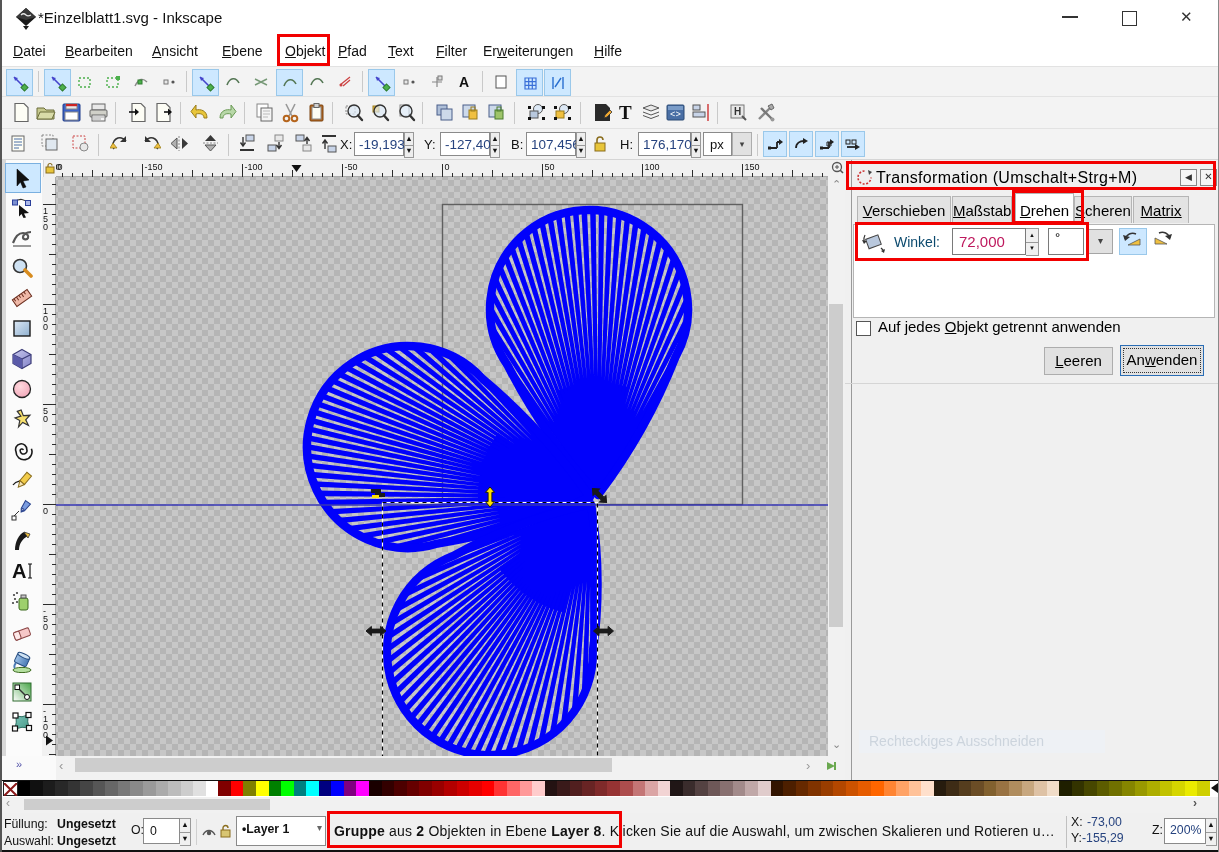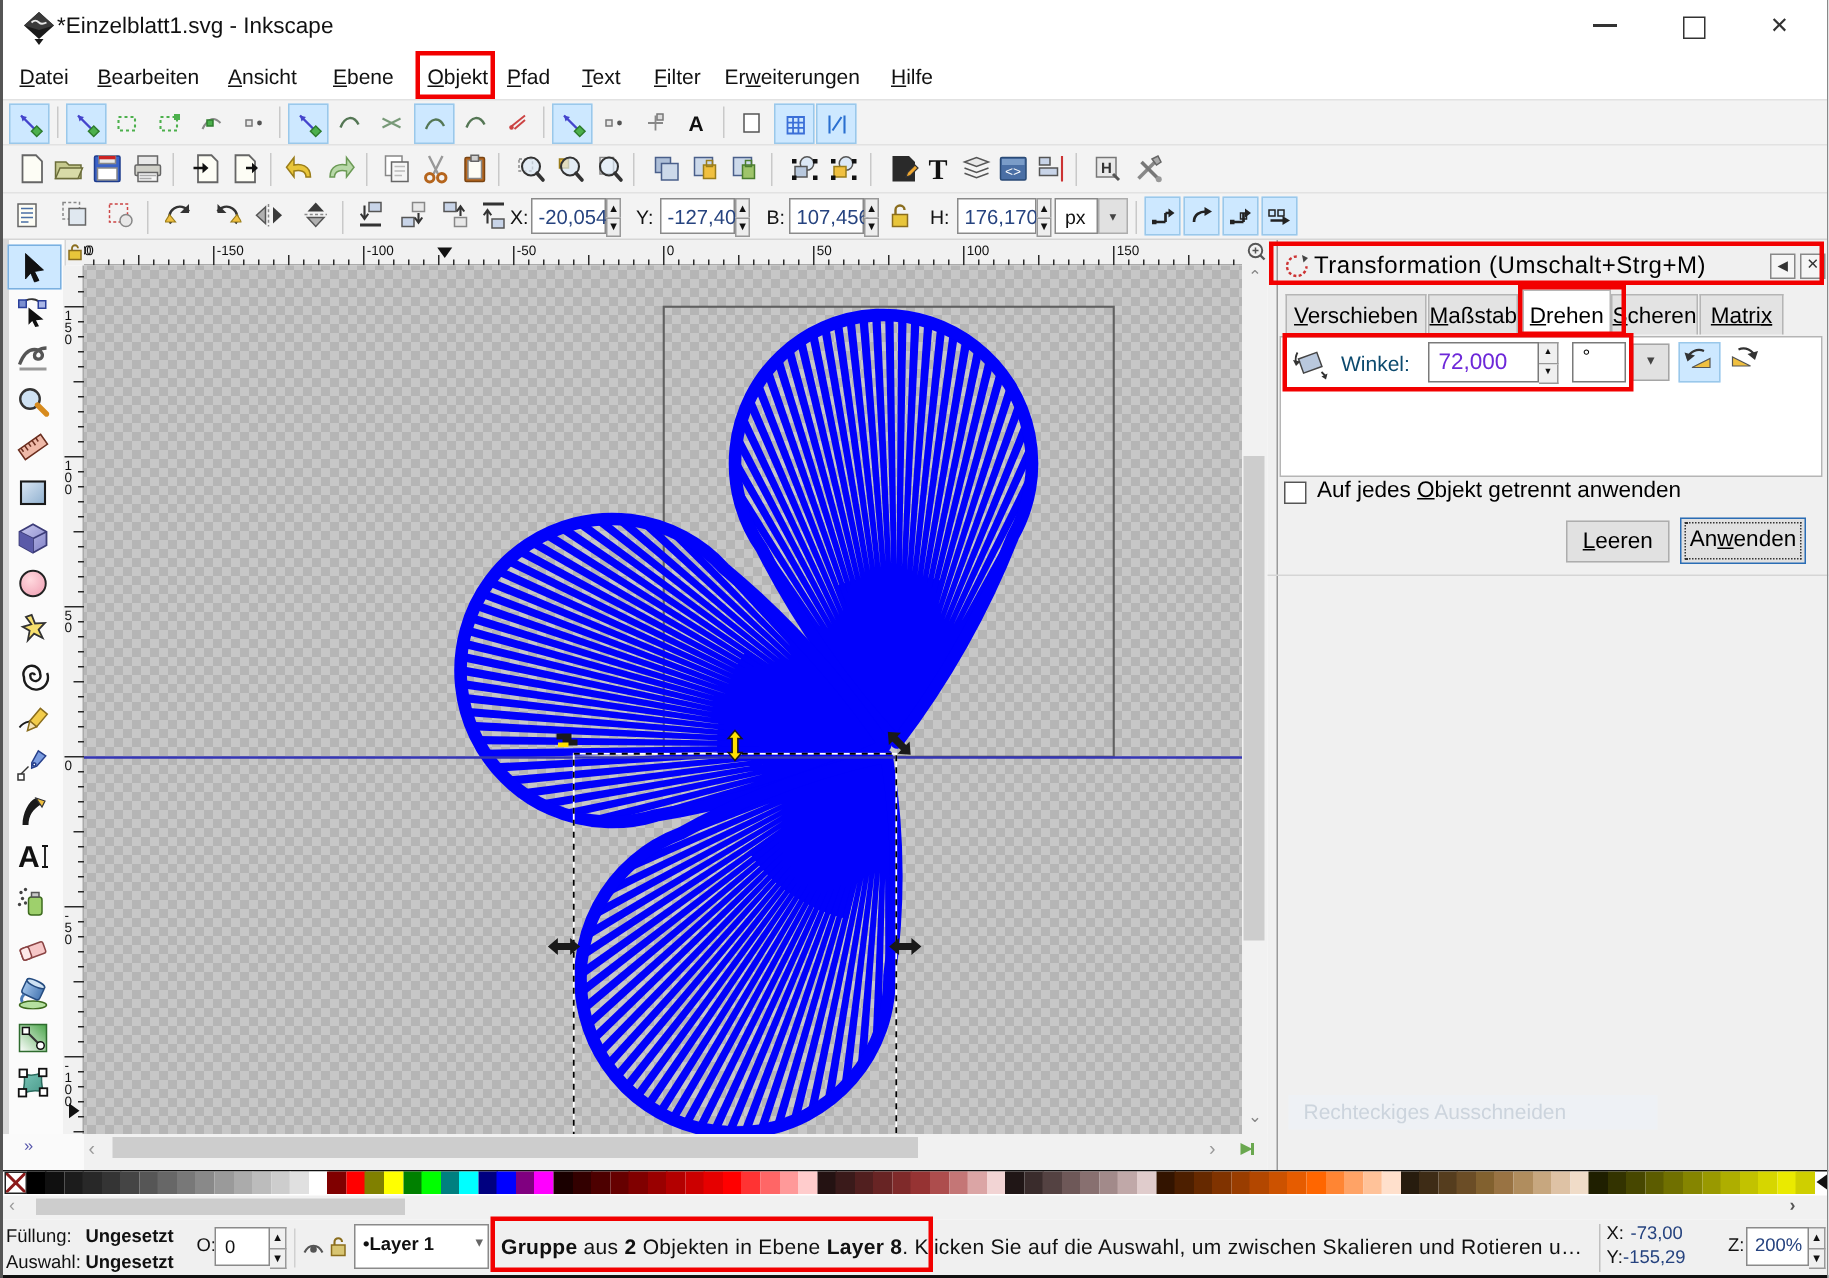--- a/index.html
+++ b/index.html
@@ -343,21 +343,21 @@
       </svg></div>
     <div style="position:absolute;left:317px;top:4px;width:22px;height:22px;"><svg width="21" height="21" viewBox="0 0 21 21">
         <path d="M3 3h14" stroke="#333" stroke-width="2"></path>
         <rect x="9" y="13" width="8" height="6" fill="#c8d4e8" stroke="#555"></rect>
         <path d="M6 16V7M3.5 10.5L6 7L8.5 10.5" stroke="#333" stroke-width="1.4" fill="none"></path>
       </svg></div>
     <div style="position:absolute;left:96px;top:5px;width:1px;height:22px;background:#c9c9c9"></div>
     <div style="position:absolute;left:226px;top:5px;width:1px;height:22px;background:#c9c9c9"></div>
     <div style="position:absolute;left:357px;top:5px;width:1px;height:22px;background:#c9c9c9"></div>
     <span style="position:absolute;left:338px;top:8px;font-size:13px;color:#111">X:</span>
-    <div style="position:absolute;left:352px;top:3px;width:50px;height:24px;background:#fff;border:1px solid #8a8a8a;font-size:13.5px;color:#26437f;padding:4px 0 0 4px;box-sizing:border-box">-20,054</div>
+    <div style="position:absolute;left:352px;top:3px;width:50px;height:24px;background:#fff;border:1px solid #8a8a8a;font-size:13.5px;color:#26437f;padding:4px 0 0 4px;box-sizing:border-box">-19,193</div>
     <div style="position:absolute;left:402px;top:3px;width:10px;height:24px;">
       <div style="height:12px;border:1px solid #999;border-bottom:none;background:#eee;font-size:7.5px;text-align:center;color:#111;line-height:11px">▲</div>
       <div style="height:11px;border:1px solid #999;background:#eee;font-size:7.5px;text-align:center;color:#111;line-height:10px">▼</div>
     </div>
     <span style="position:absolute;left:422px;top:8px;font-size:13px;color:#111">Y:</span>
     <div style="position:absolute;left:438px;top:3px;width:50px;height:24px;background:#fff;border:1px solid #8a8a8a;font-size:13.5px;color:#26437f;padding:4px 0 0 4px;box-sizing:border-box">-127,40</div>
     <div style="position:absolute;left:488px;top:3px;width:10px;height:24px;">
       <div style="height:12px;border:1px solid #999;border-bottom:none;background:#eee;font-size:7.5px;text-align:center;color:#111;line-height:11px">▲</div>
       <div style="height:11px;border:1px solid #999;background:#eee;font-size:7.5px;text-align:center;color:#111;line-height:10px">▼</div>
     </div>
@@ -837,21 +837,21 @@
 
   <div style="position:absolute;left:8px;top:64px;width:360px;height:92px;background:#fff;border:1px solid #b5b5b5;">
     <svg width="26" height="26" style="position:absolute;left:8px;top:5px">
       <rect x="5" y="7" width="13" height="10" fill="#b9c8dd" stroke="#444" transform="rotate(-20 11 12)"></rect>
       <path d="M3 5A 10 10 0 0 0 2 12" fill="none" stroke="#333" stroke-width="1.2"></path>
       <path d="M0 10l2 4l3 -3z" fill="#333"></path>
       <path d="M19 18l3 3" stroke="#333" stroke-width="1.2"></path>
         <path d="M23 19l-1 4l-3 -2z" fill="#333"></path>
       </svg>
     <span style="position:absolute;left:40px;top:9px;font-size:14px;color:#0c4a6e;">Winkel:</span>
-    <div style="position:absolute;left:98px;top:3px;width:74px;height:27px;background:#fff;border:1px solid #7a7a7a;font-size:15px;color:#6d28d9;padding:4px 0 0 6px;box-sizing:border-box">72,000</div>
+    <div style="position:absolute;left:98px;top:3px;width:74px;height:27px;background:#fff;border:1px solid #7a7a7a;font-size:15px;color:#be185d;padding:4px 0 0 6px;box-sizing:border-box">72,000</div>
     <div style="position:absolute;left:172px;top:3px;width:13px;height:27px;">
       <div style="height:13px;border:1px solid #999;border-left:none;background:#f0f0f0;font-size:6px;text-align:center;color:#111;line-height:12px">▲</div>
       <div style="height:12px;border:1px solid #999;border-left:none;border-top:none;background:#f0f0f0;font-size:6px;text-align:center;color:#111;line-height:11px">▼</div>
       </div>
     <div style="position:absolute;left:194px;top:3px;width:36px;height:27px;background:#fff;border:1px solid #7a7a7a;font-size:13px;color:#000;padding:1px 0 0 6px;box-sizing:border-box">°</div>
     <div style="position:absolute;left:234px;top:4px;width:25px;height:25px;background:#e1e1e1;border:1px solid #a5a5a5;box-sizing:border-box;text-align:center;font-size:10px;color:#444;line-height:22px">▾</div>
     <div style="position:absolute;left:265px;top:3px;width:28px;height:27px;background:#cde8ff;border:1px solid #9ac8ea;box-sizing:border-box">
       <svg width="24" height="23">
         <path d="M16 5A8 8 0 0 0 5 10" fill="none" stroke="#333" stroke-width="1.5"></path>
         <path d="M3 6l2 6l5 -4z" fill="#333"></path>

